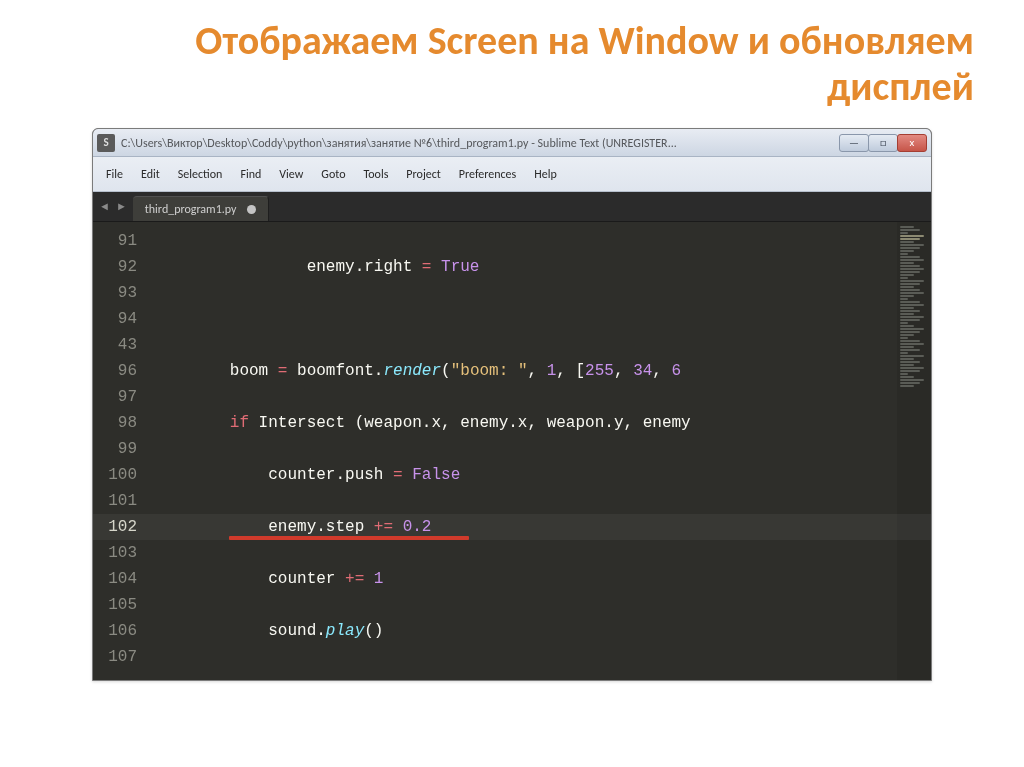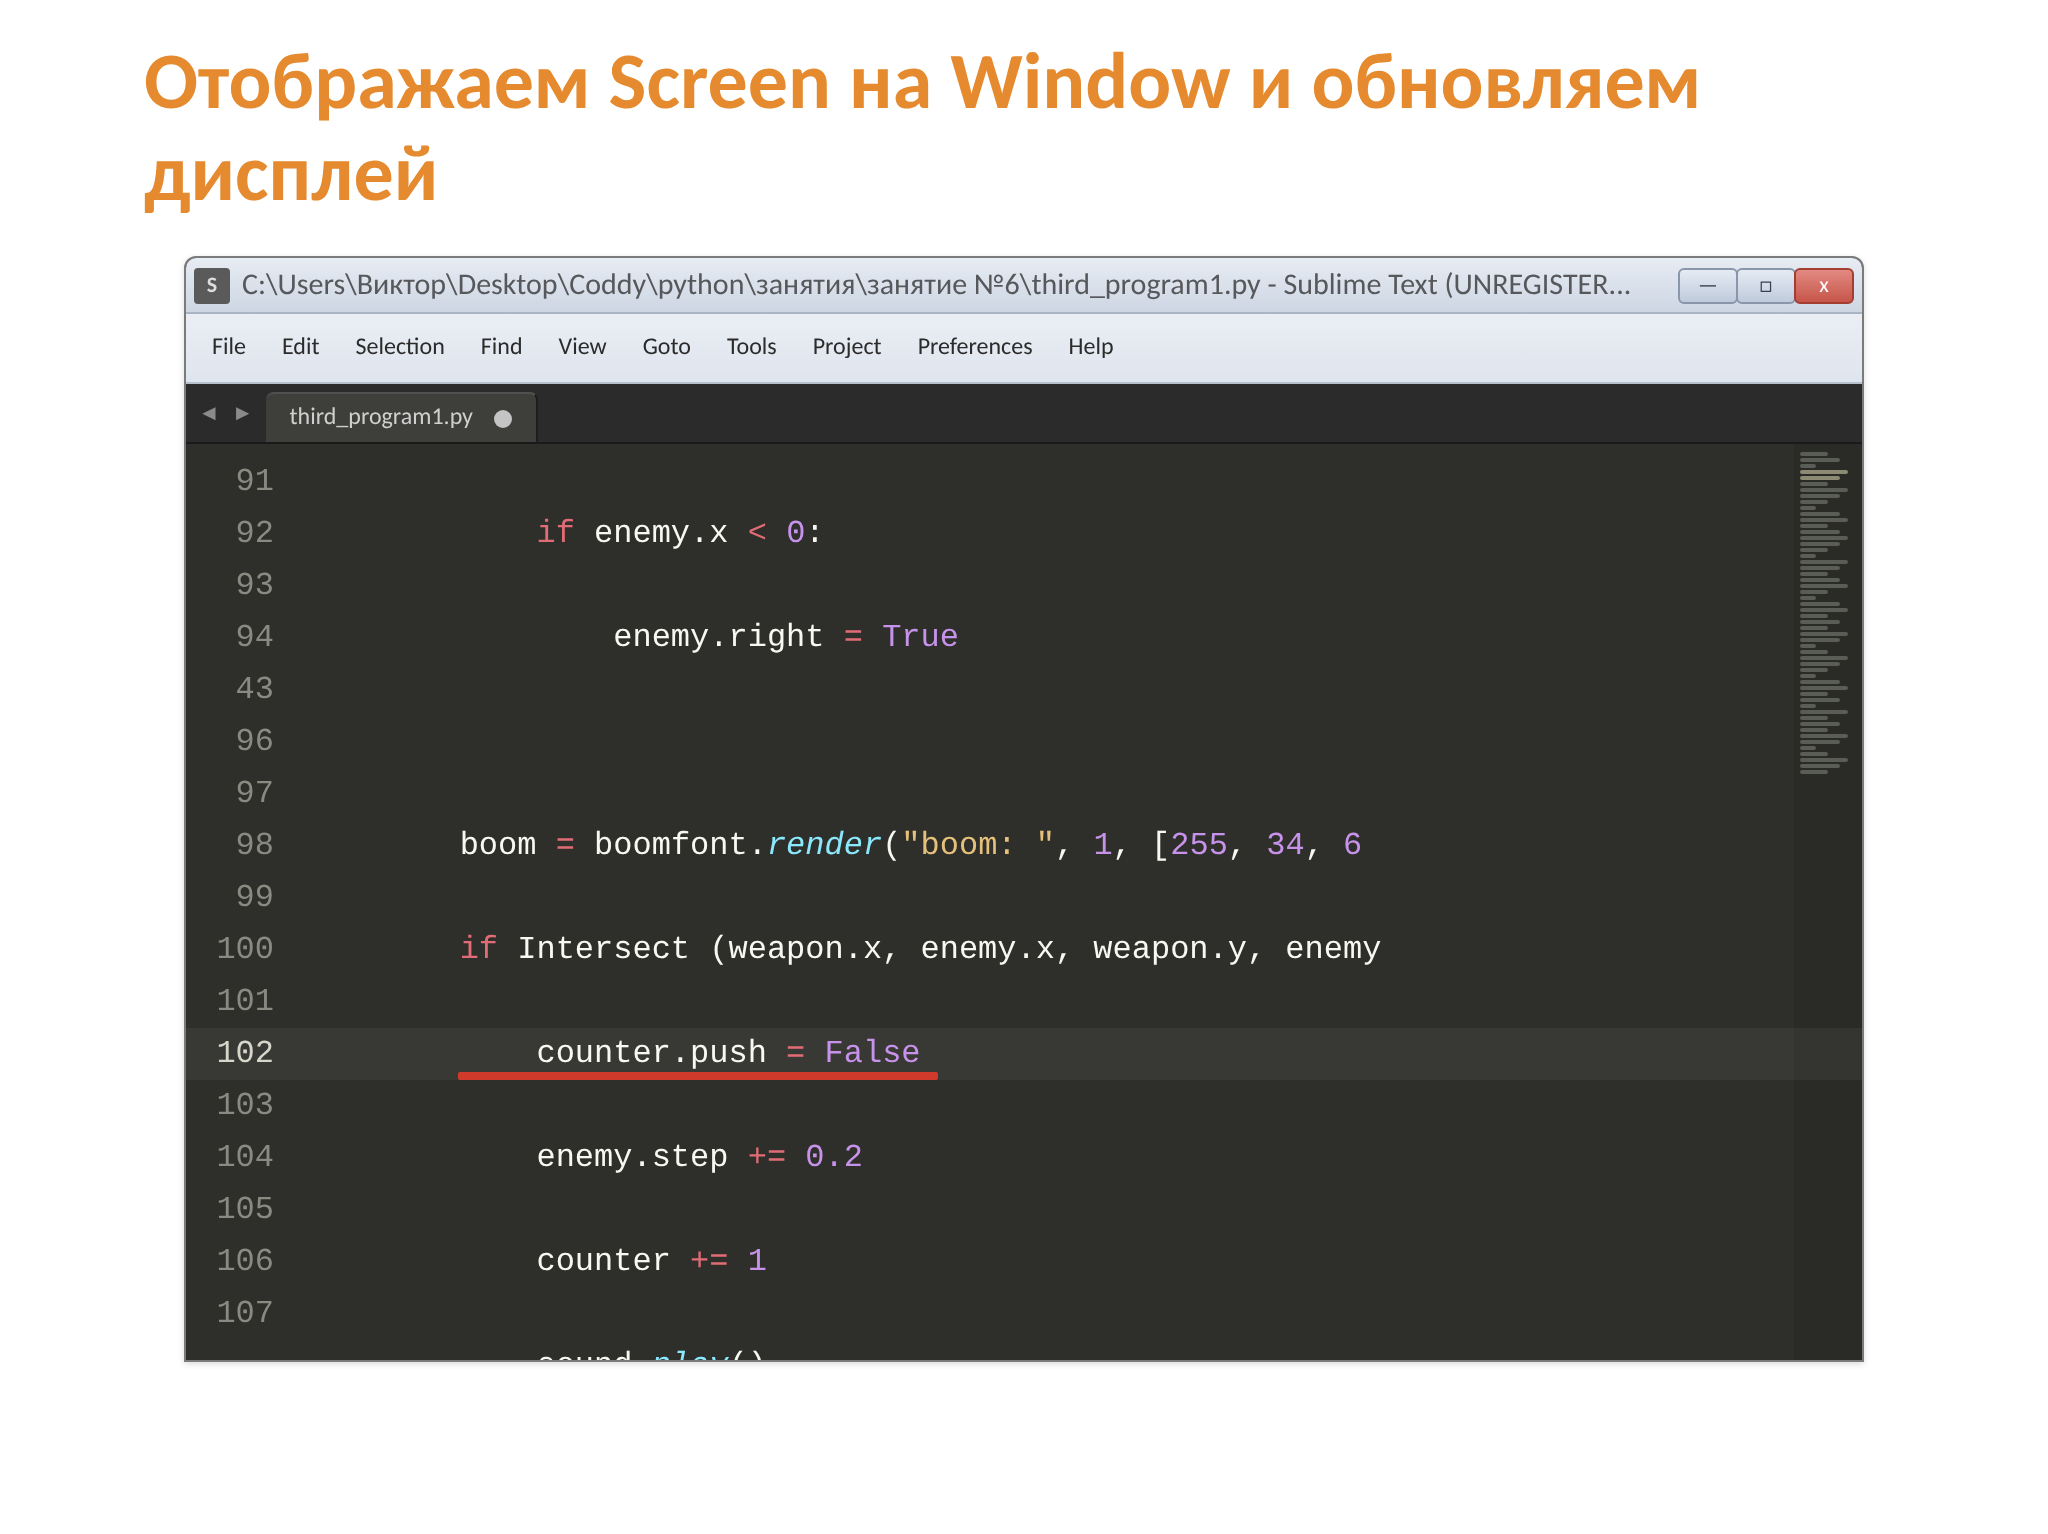--- a/index.html
+++ b/index.html
@@ -4,21 +4,21 @@
 <style>
   * { box-sizing: border-box; margin: 0; padding: 0; }
   body {
     width: 1024px;
     height: 767px;
     background: #ffffff;
     font-family: Calibri, Arial, sans-serif;
     overflow: hidden;
   }
   .slide-title {
-    text-align: left;
+    text-align: right;
     color: #e58a2e;
     font-size: 40px;
     font-weight: bold;
     padding: 18px 50px 10px 50px;
     line-height: 1.15;
     margin-left: 22px;
   }
   .editor-window {
     margin: 8px auto 0 auto;
     width: 840px;
@@ -49,21 +49,21 @@
     position: absolute;
     inset: 0;
     color: #ddd;
     font-size: 11px;
     font-weight: bold;
     text-align: center;
     line-height: 18px;
   }
   .title-text {
     color: #56585c;
-    font-size: 15px;
+    font-size: 12px;
     white-space: nowrap;
     overflow: hidden;
     text-overflow: ellipsis;
     flex: 1;
   }
   .win-buttons {
     display: flex;
     gap: 0;
     margin-left: auto;
   }
@@ -284,21 +284,20 @@
       <span class="ln">101</span>
       <span class="ln current">102</span>
       <span class="ln">103</span>
       <span class="ln">104</span>
       <span class="ln">105</span>
       <span class="ln">106</span>
       <span class="ln">107</span>
     </div>
 
     <div class="code">
-<div class="code-line"><span>            </span><span class="kw">if</span><span> enemy.x </span><span class="op">&lt;</span><span> </span><span class="const">0</span><span>:</span></div>
 <div class="code-line"><span>                </span><span>enemy.right </span><span class="op">=</span><span> </span><span class="const">True</span></div>
 <div class="code-line"> </div>
 <div class="code-line"><span>        </span><span>boom </span><span class="op">=</span><span> boomfont.</span><span class="fn">render</span><span>(</span><span class="str">"boom: "</span><span>, </span><span class="const">1</span><span>, [</span><span class="const">255</span><span>, </span><span class="const">34</span><span>, </span><span class="const">6</span></div>
 <div class="code-line"><span>        </span><span class="kw">if</span><span> Intersect (weapon.x, enemy.x, weapon.y, enemy</span></div>
 <div class="code-line"><span>            </span><span>counter.push </span><span class="op">=</span><span> </span><span class="const">False</span></div>
 <div class="code-line"><span>            </span><span>enemy.step </span><span class="op">+=</span><span> </span><span class="const">0.2</span></div>
 <div class="code-line"><span>            </span><span>counter </span><span class="op">+=</span><span> </span><span class="const">1</span></div>
 <div class="code-line"><span>            </span><span>sound.</span><span class="fn">play</span><span>()</span></div>
 
 

